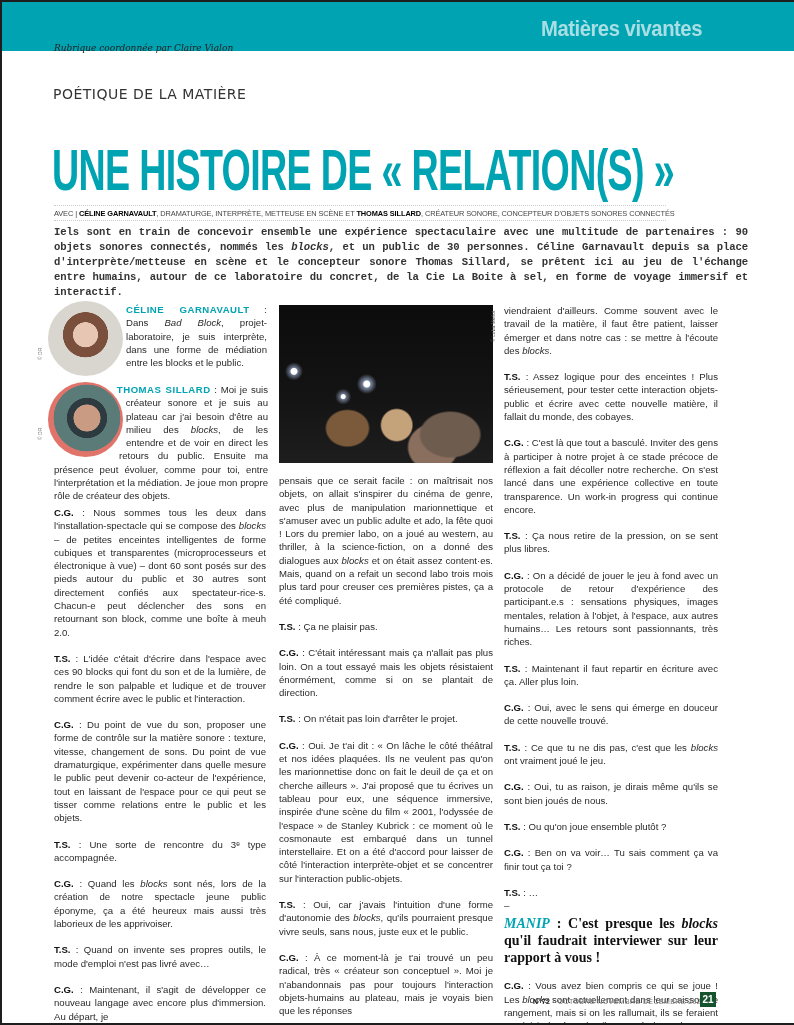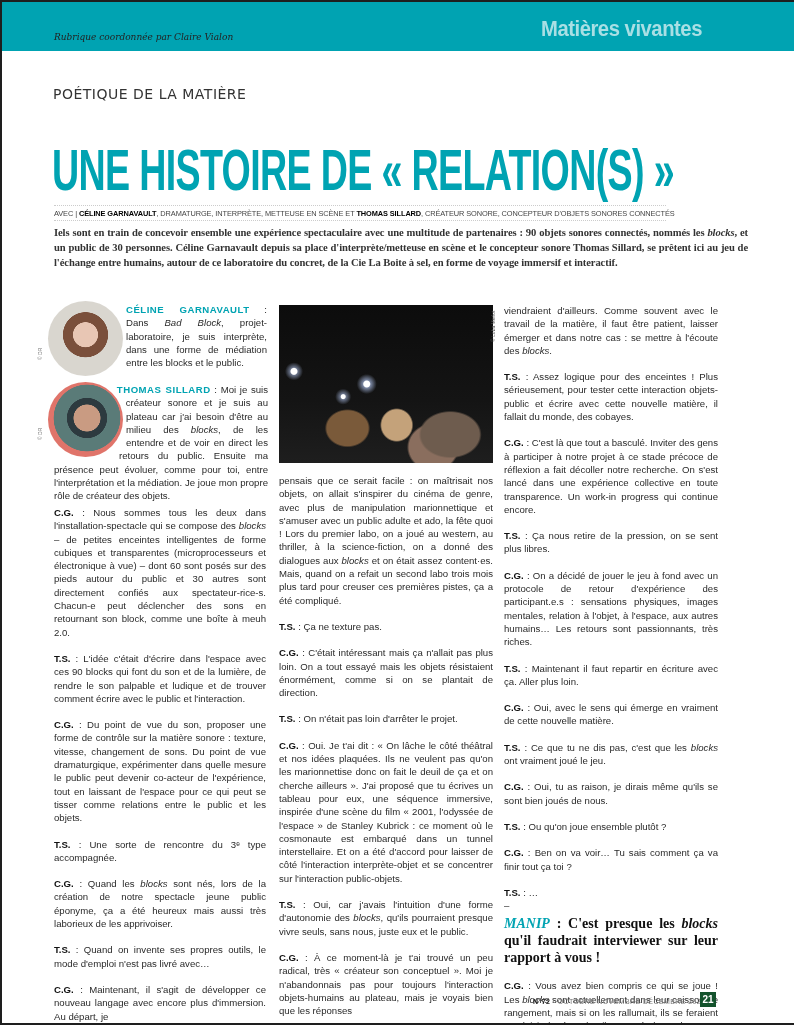--- a/index.html
+++ b/index.html
@@ -12,21 +12,21 @@
   .band {
     position: absolute; left: 0; top: 0; width: 792px; height: 49px; background: #00a3b2;
   }
   .band-title {
     position: absolute; right: 92px; top: 14px;
     font-family: "Liberation Sans", sans-serif; font-weight: bold; font-size: 22px;
     color: #a9dfe4; letter-spacing: -0.5px; line-height: 26px;
     transform: scaleX(0.92); transform-origin: right center;
   }
   .rubric {
-    position: absolute; left: 52px; top: 30px;
+    position: absolute; left: 52px; top: 41px;
     font-family: "DejaVu Serif", serif; font-style: italic; font-size: 9px; color: #222;
   }
   .section-kicker {
     position: absolute; left: 51px; top: 84px;
     font-family: "DejaVu Sans", sans-serif; font-size: 14px; letter-spacing: 0.5px; color: #333;
     font-weight: normal;
   }
   .headline {
     position: absolute; left: 50px; top: 138px;
     font-family: "Liberation Sans", sans-serif; font-weight: bold; font-size: 57px;
@@ -35,21 +35,21 @@
   }
   .byline {
     position: absolute; left: 52px; top: 203px; width: 612px;
     border-top: 1px dotted #ccc; border-bottom: 1px dotted #ccc;
     padding: 3px 0 2px 0; font-size: 7.4px; color: #444; white-space: nowrap;
     letter-spacing: -0.1px;
   }
   .byline b { color: #000; font-weight: 900; }
   .chapo {
     position: absolute; left: 52px; top: 223px; width: 694px;
-    font-family: Liberation Serif, serif; font-weight: bold; font-size: 10.6px;
+    font-family: Liberation Mono, monospace; font-weight: bold; font-size: 10.6px;
     line-height: 15px; color: #333; text-align: justify; letter-spacing: -0.1px;
   }
   .chapo i { font-style: italic; }
 
   .col {
     position: absolute; font-family: "Liberation Sans", sans-serif; font-size: 9.6px;
     line-height: 13.3px; color: #2a2a2a; text-align: justify;
   }
   .col p { margin-bottom: 13px; }
   .col p.tight { }
@@ -141,36 +141,36 @@
     <p><span class="spk">C.G.</span><span> : Quand les </span><i>blocks</i><span> sont nés, lors de la création de notre spectacle jeune public éponyme, ça a été heureux mais aussi très laborieux de les apprivoiser.</span></p>
     <p class="tight"><span class="spk">T.S.</span><span> : Quand on invente ses propres outils, le mode d'emploi n'est pas livré avec…</span></p>
     <p><span class="spk">C.G.</span><span> : Maintenant, il s'agit de développer ce nouveau langage avec encore plus d'immersion. Au départ, je</span></p>
   </div>
 
   <div class="stage-photo"></div>
   <div class="stage-credit" style="left:488px;top:340px;">© Loba Merlot</div>
 
   <div class="col col2">
     <p><span>pensais que ce serait facile : on maîtrisait nos objets, on allait s'inspirer du cinéma de genre, avec plus de manipulation marionnettique et s'amuser avec un public adulte et ado, la fête quoi ! Lors du premier labo, on a joué au western, au thriller, à la science-fiction, on a donné des dialogues aux </span><i>blocks</i><span> et on était assez content·es. Mais, quand on a refait un second labo trois mois plus tard pour creuser ces premières pistes, ça a été compliqué.</span></p>
-    <p><span class="spk">T.S.</span><span> : Ça ne texture pas.</span></p>
+    <p><span class="spk">T.S.</span><span> : Ça ne plaisir pas.</span></p>
     <p><span class="spk">C.G.</span><span> : C'était intéressant mais ça n'allait pas plus loin. On a tout essayé mais les objets résistaient énormément, comme si on se plantait de direction.</span></p>
     <p><span class="spk">T.S.</span><span> : On n'était pas loin d'arrêter le projet.</span></p>
     <p><span class="spk">C.G.</span><span> : Oui. Je t'ai dit : « On lâche le côté théâtral et nos idées plaquées. Ils ne veulent pas qu'on les marionnettise donc on fait le deuil de ça et on cherche ailleurs ». J'ai proposé que tu écrives un tableau pour eux, une séquence immersive, inspirée d'une scène du film « 2001, l'odyssée de l'espace » de Stanley Kubrick : ce moment où le cosmonaute est embarqué dans un tunnel interstellaire. Et on a été d'accord pour laisser de côté l'interaction interprète-objet et se concentrer sur l'interaction public-objets.</span></p>
     <p><span class="spk">T.S.</span><span> : Oui, car j'avais l'intuition d'une forme d'autonomie des </span><i>blocks</i><span>, qu'ils pourraient presque vivre seuls, sans nous, juste eux et le public.</span></p>
     <p><span class="spk">C.G.</span><span> : À ce moment-là je t'ai trouvé un peu radical, très « créateur son conceptuel ». Moi je n'abandonnais pas pour toujours l'interaction objets-humains au plateau, mais je voyais bien que les réponses</span></p>
   </div>
 
   <div class="col col3">
     <p><span>viendraient d'ailleurs. Comme souvent avec le travail de la matière, il faut être patient, laisser émerger et dans notre cas : se mettre à l'écoute des </span><i>blocks</i><span>.</span></p>
     <p><span class="spk">T.S.</span><span> : Assez logique pour des enceintes ! Plus sérieusement, pour tester cette interaction objets-public et écrire avec cette nouvelle matière, il fallait du monde, des cobayes.</span></p>
     <p><span class="spk">C.G.</span><span> : C'est là que tout a basculé. Inviter des gens à participer à notre projet à ce stade précoce de réflexion a fait décoller notre recherche. On s'est lancé dans une expérience collective en toute transparence. Un work-in progress qui continue encore.</span></p>
     <p><span class="spk">T.S.</span><span> : Ça nous retire de la pression, on se sent plus libres.</span></p>
     <p><span class="spk">C.G.</span><span> : On a décidé de jouer le jeu à fond avec un protocole de retour d'expérience des participant.e.s : sensations physiques, images mentales, relation à l'objet, à l'espace, aux autres humains… Les retours sont passionnants, très riches.</span></p>
     <p><span class="spk">T.S.</span><span> : Maintenant il faut repartir en écriture avec ça. Aller plus loin.</span></p>
-    <p><span class="spk">C.G.</span><span> : Oui, avec le sens qui émerge en vraiment de cette nouvelle matière.</span></p>
+    <p><span class="spk">C.G.</span><span> : Oui, avec le sens qui émerge en douceur de cette nouvelle trouvé.</span></p>
     <p><span class="spk">T.S.</span><span> : Ce que tu ne dis pas, c'est que les </span><i>blocks</i><span> ont vraiment joué le jeu.</span></p>
     <p><span class="spk">C.G.</span><span> : Oui, tu as raison, je dirais même qu'ils se sont bien joués de nous.</span></p>
     <p><span class="spk">T.S.</span><span> : Ou qu'on joue ensemble plutôt ?</span></p>
     <p><span class="spk">C.G.</span><span> : Ben on va voir…  Tu sais comment ça va finir tout ça toi ?</span></p>
     <p style="margin-bottom:0"><span class="spk">T.S.</span><span> : …</span></p>
     <p style="margin-bottom:3px">–</p>
     <p class="manip-q"><span class="manip-label">MANIP</span><span> : C'est presque les </span><i>blocks</i><span> qu'il faudrait interviewer sur leur rapport à vous !</span></p>
     <p><span class="spk">C.G.</span><span> : Vous avez bien compris ce qui se joue ! Les </span><i>blocks</i><span> sont actuellement dans leur caisson de rangement, mais si on les rallumait, ils se feraient un plaisir de répondre, ils sont très bavards…</span><span class="end-mark"></span></p>
   </div>
 

